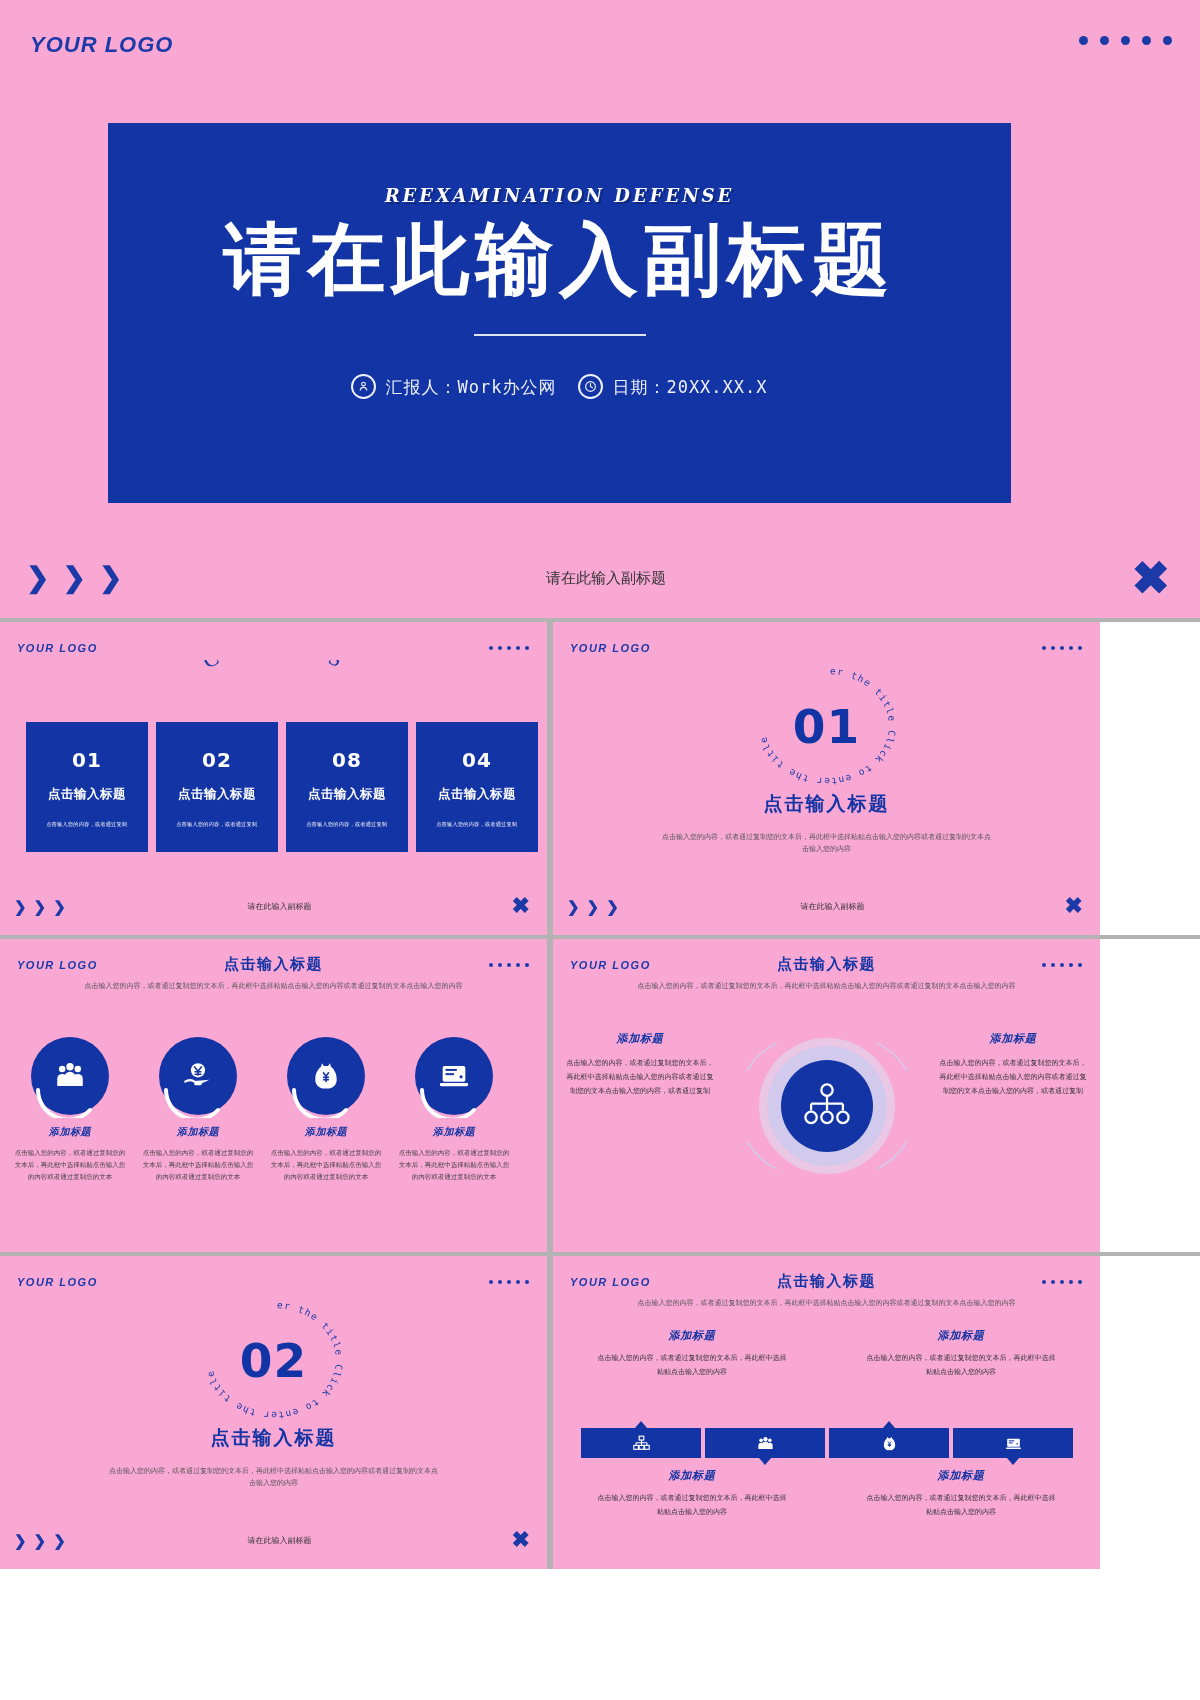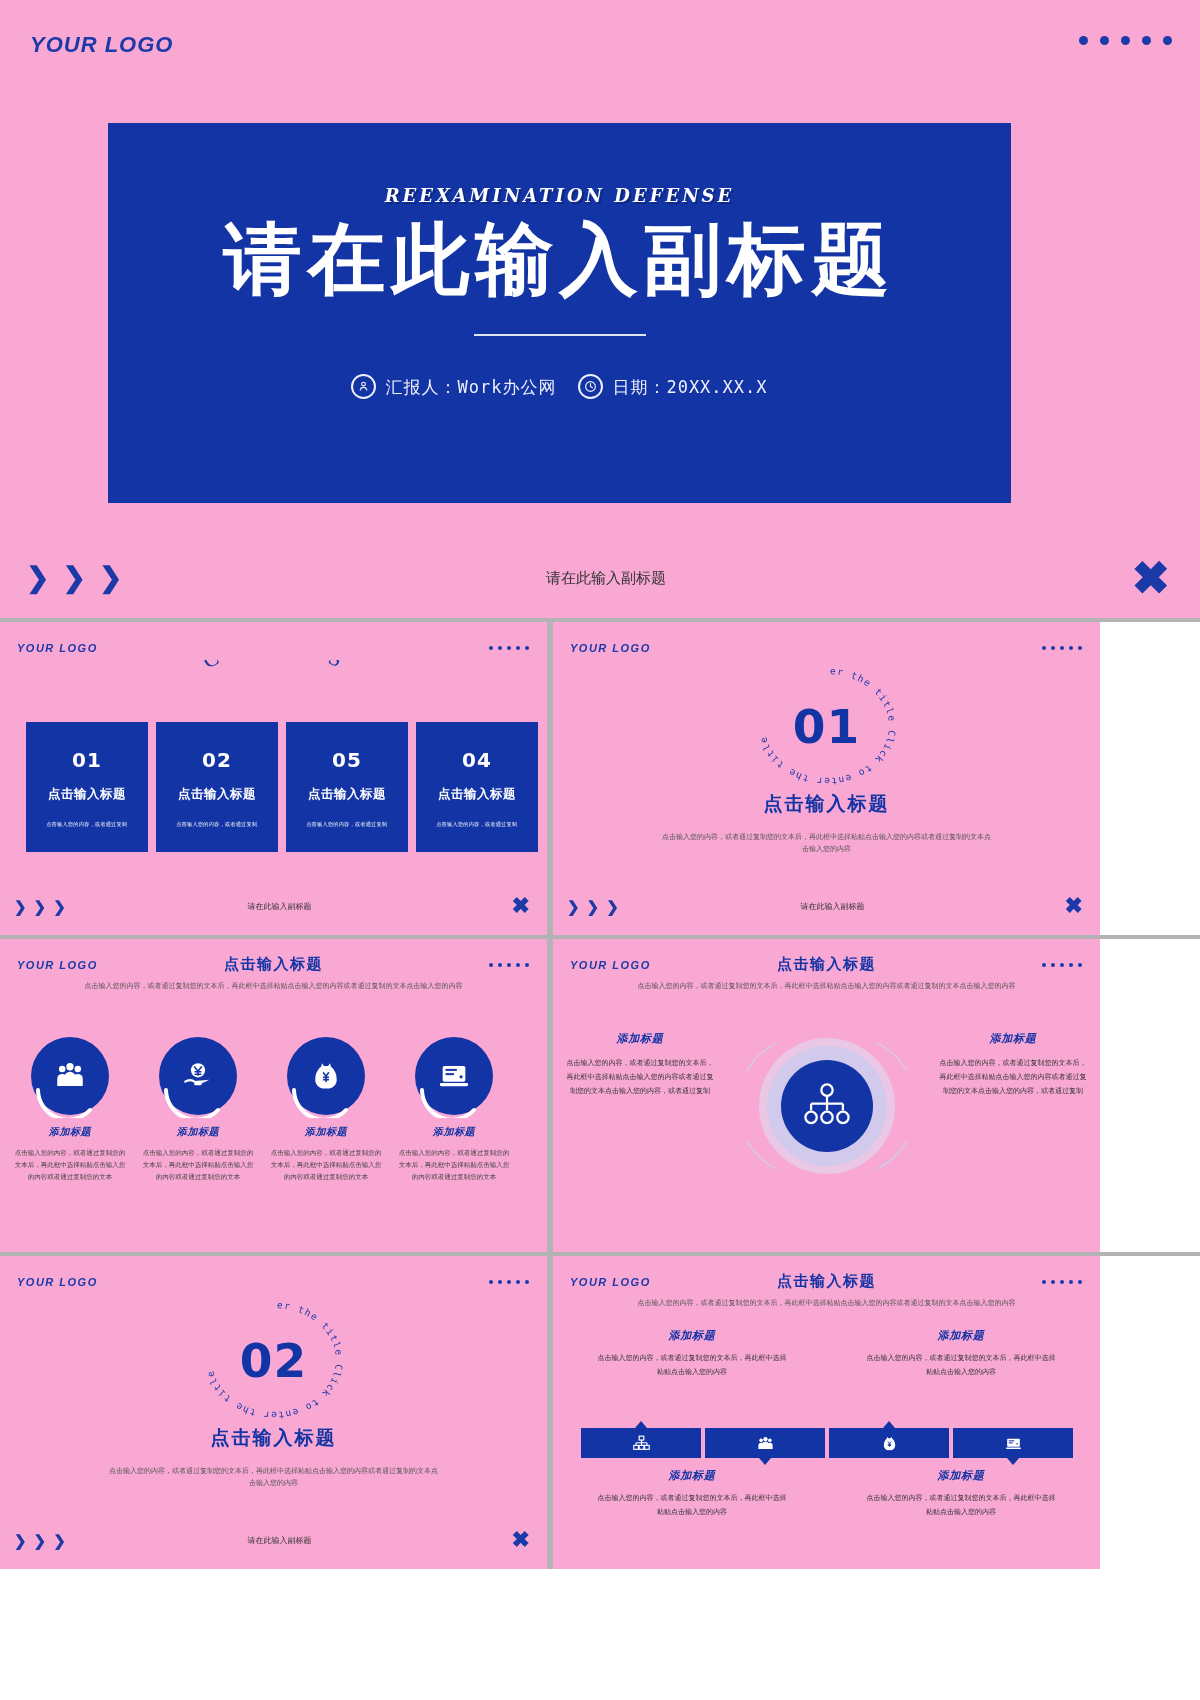--- a/index.html
+++ b/index.html
@@ -412,21 +412,21 @@
         <div class="card-num">01</div>
         <div class="card-title">点击输入标题</div>
         <div class="card-desc">点击输入您的内容，或者通过复制</div>
       </div>
       <div class="card">
         <div class="card-num">02</div>
         <div class="card-title">点击输入标题</div>
         <div class="card-desc">点击输入您的内容，或者通过复制</div>
       </div>
       <div class="card">
-        <div class="card-num">05</div>
+        <div class="card-num">08</div>
         <div class="card-title">点击输入标题</div>
         <div class="card-desc">点击输入您的内容，或者通过复制</div>
       </div>
       <div class="card">
         <div class="card-num">04</div>
         <div class="card-title">点击输入标题</div>
         <div class="card-desc">点击输入您的内容，或者通过复制</div>
       </div>
     </div>
 

